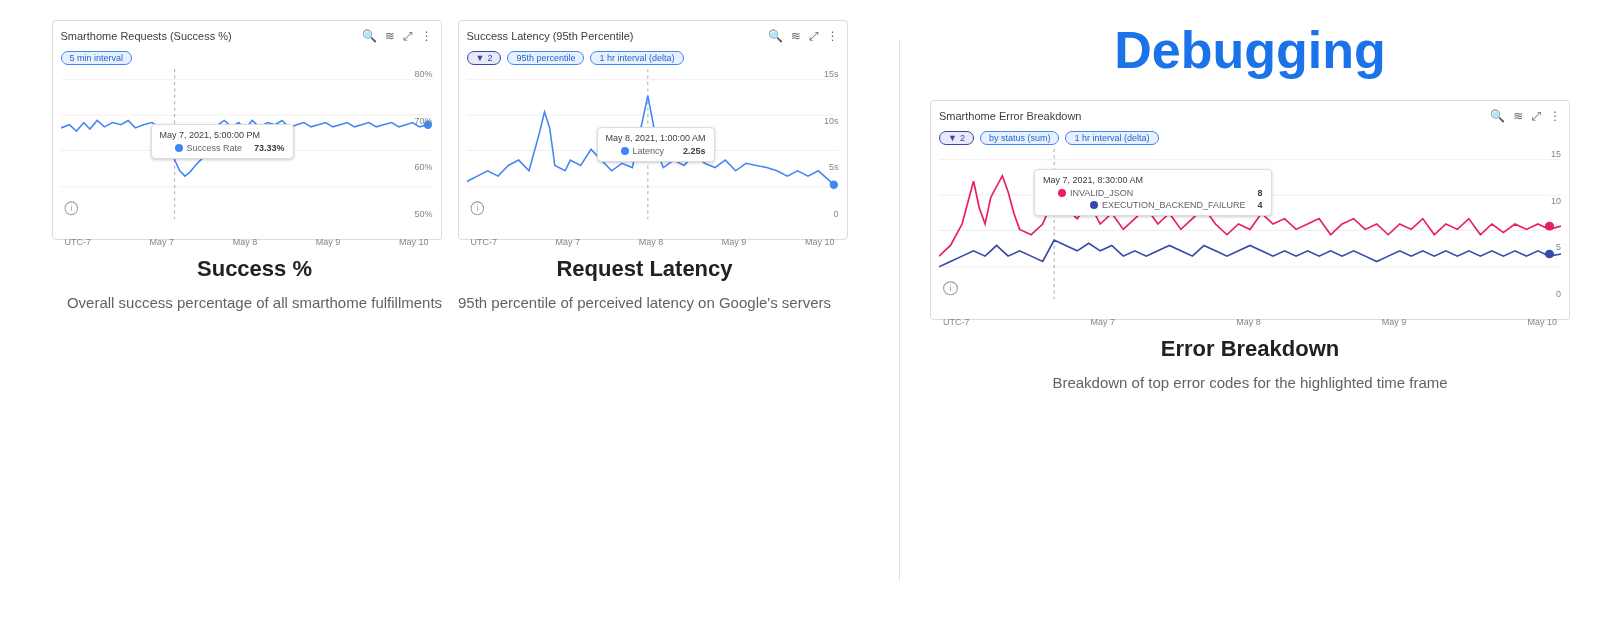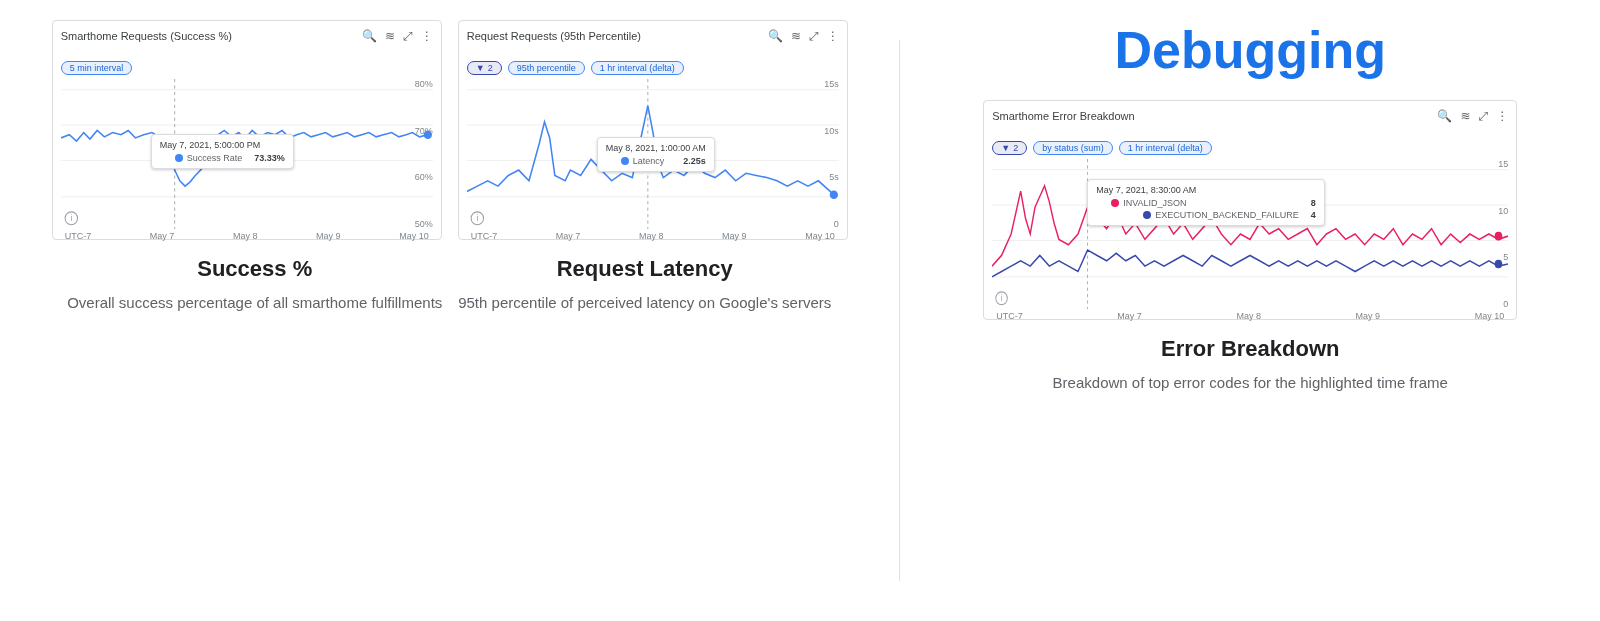--- a/index.html
+++ b/index.html
@@ -46,27 +46,27 @@
       border: 1px solid #dadce0;
       border-radius: 4px;
       background: #fff;
       padding: 8px;
       width: 390px;
       height: 220px;
       position: relative;
       flex-shrink: 0;
     }
     .chart-card-single {
-      width: 534px;
+      width: 640px;
     }
     .chart-header {
       display: flex;
       justify-content: space-between;
       align-items: center;
-      margin-bottom: 18px;
+      margin-bottom: 8px;
     }
     .chart-title {
       font-size: 11px;
       color: #3c4043;
       font-weight: 500;
     }
     .chart-icons {
       display: flex;
       gap: 8px;
       color: #5f6368;
@@ -139,21 +139,21 @@
       font-size: 9px;
       color: #80868b;
       text-align: right;
     }
     .x-labels {
       display: flex;
       justify-content: space-between;
       font-size: 9px;
       color: #80868b;
       padding: 0 4px;
-      margin-top: 2px;
+      margin-top: 18px;
     }
     .metrics-row {
       display: flex;
       width: 100%;
       justify-content: center;
       gap: 0;
       margin-top: 16px;
     }
     .metric-block {
       width: 390px;
@@ -249,21 +249,21 @@
           <span>UTC-7</span>
           <span>May 7</span>
           <span>May 8</span>
           <span>May 9</span>
           <span>May 10</span>
         </div>
       </div>
 
       <div class="chart-card">
         <div class="chart-header">
-          <span class="chart-title">Request Requests (95th Percentile)</span>
+          <span class="chart-title">Success Latency (95th Percentile)</span>
           <div class="chart-icons">
             <span>🔍</span>
             <span>≋</span>
             <span>⤢</span>
             <span>⋮</span>
           </div>
         </div>
         <div class="chart-filter-row">
           <span class="filter-tag" style="background:#e8eaf6; border-color:#3949ab; color:#3949ab;">
             <span>▼</span>

